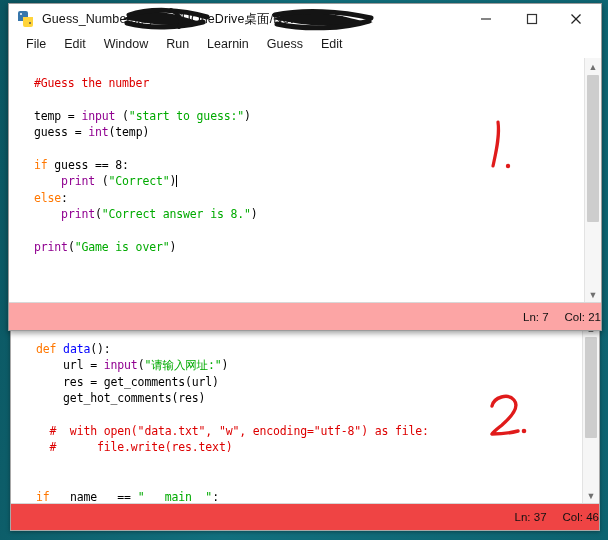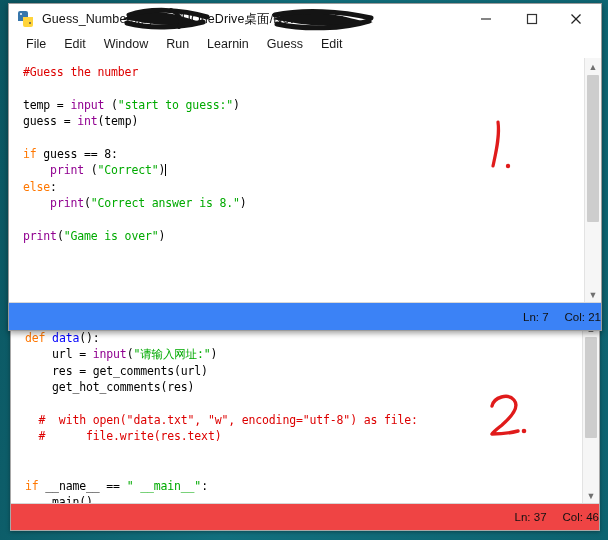--- a/index.html
+++ b/index.html
@@ -58,39 +58,39 @@
   }
   .menu-item{
     font-size:12.5px;color:#1a1a1a;padding:2px 9px;cursor:default;white-space:nowrap;
   }
   .front-editor{
     position:absolute;left:0;top:54px;right:16px;bottom:27px;
     background:#ffffff;overflow:hidden;
   }
   .front-status{
     position:absolute;left:0;right:0;bottom:0;height:27px;
-    background:#3b82f6;border-top:1px solid #d8d8d8;
+    background:#fca5a5;border-top:1px solid #d8d8d8;
     display:flex;align-items:center;justify-content:flex-end;
   }
   .status-ln{font-size:11.5px;color:#111;margin-right:16px;}
   .status-col{font-size:11.5px;color:#111;margin-right:0;}
 
   
   .vscroll{
     position:absolute;right:0;top:0;bottom:0;width:16px;background:#f6f6f6;
     border-left:1px solid #e3e3e3;display:flex;flex-direction:column;justify-content:space-between;
   }
   .vscroll.front{top:54px;bottom:27px;}
   .vscroll.back{top:0;bottom:26px;}
   .sb-btn{height:17px;display:flex;align-items:center;justify-content:center;color:#707070;font-size:9px;}
   .sb-thumb{position:absolute;left:2px;right:2px;background:#cdcdcd;border-radius:1px;}
 
   
   pre.code{
-    margin:0;padding:6px 0 0 14px;
+    margin:11px;padding:6px 0 0 14px;
     font-family:"DejaVu Sans Mono","Liberation Mono",monospace;
     font-size:11.5px;line-height:16.4px;color:#000000;
     white-space:pre;letter-spacing:-.15px;
   }
   pre.code.back{padding:10px 0 0 14px;}
   .kw{color:#ff7700;}
   .bi{color:#900090;}
   .str{color:#00aa00;}
   .cmt{color:#dd0000;}
   .def{color:#0000ff;}

